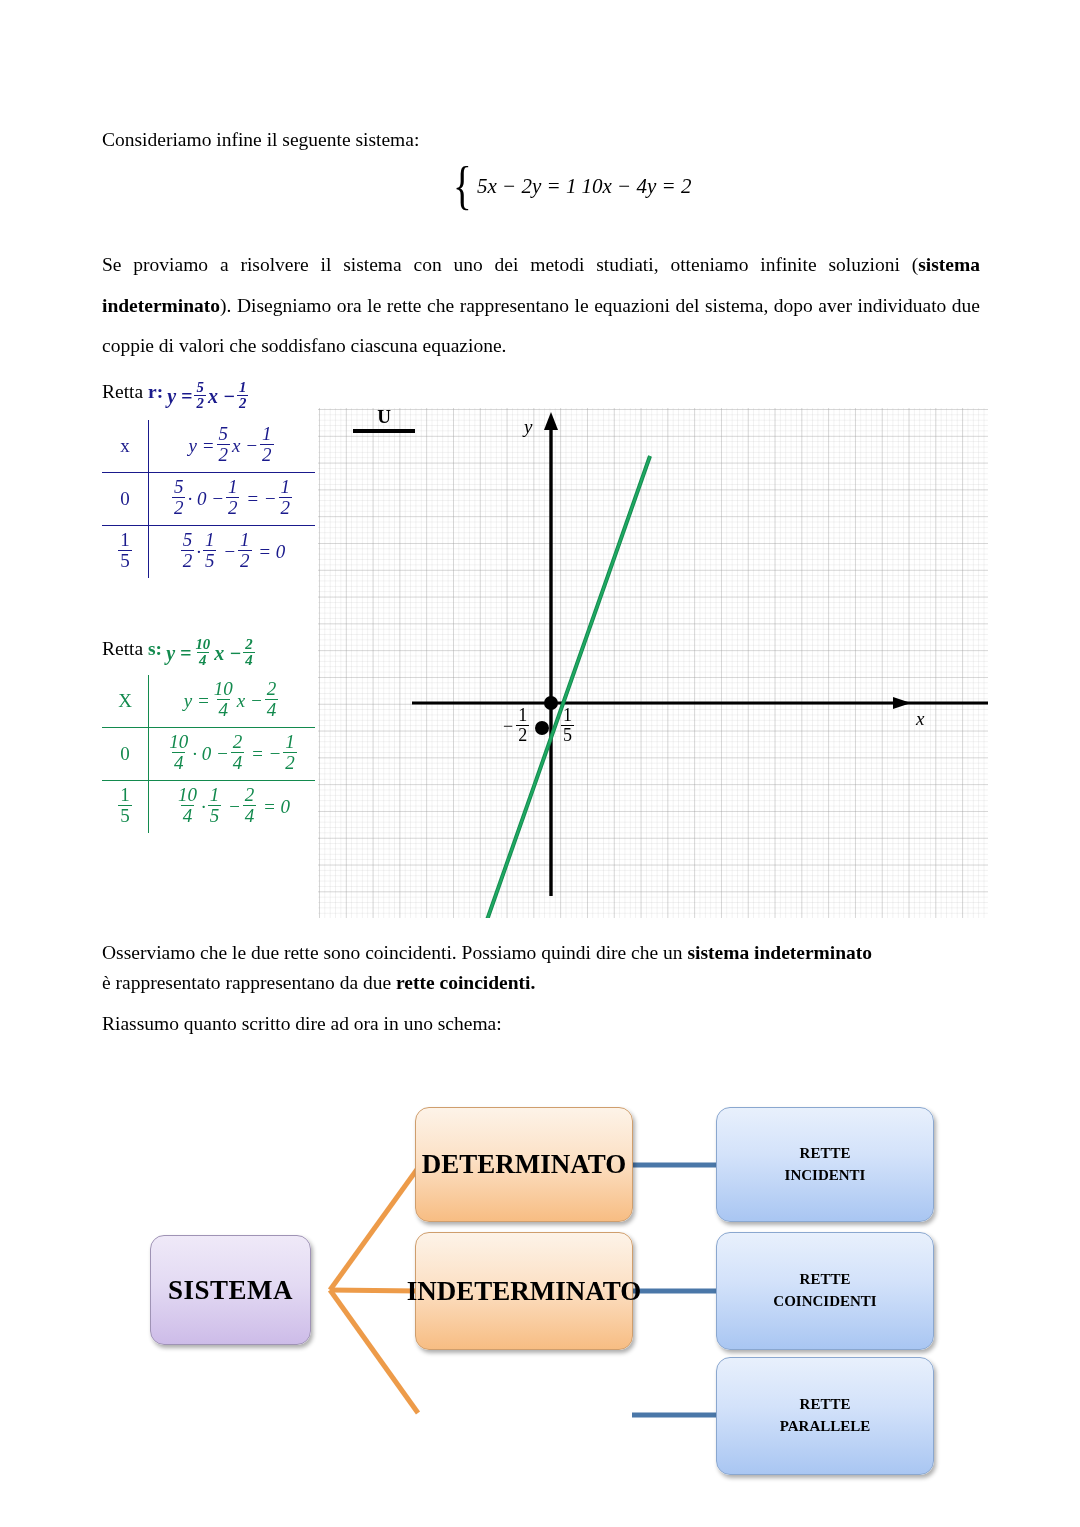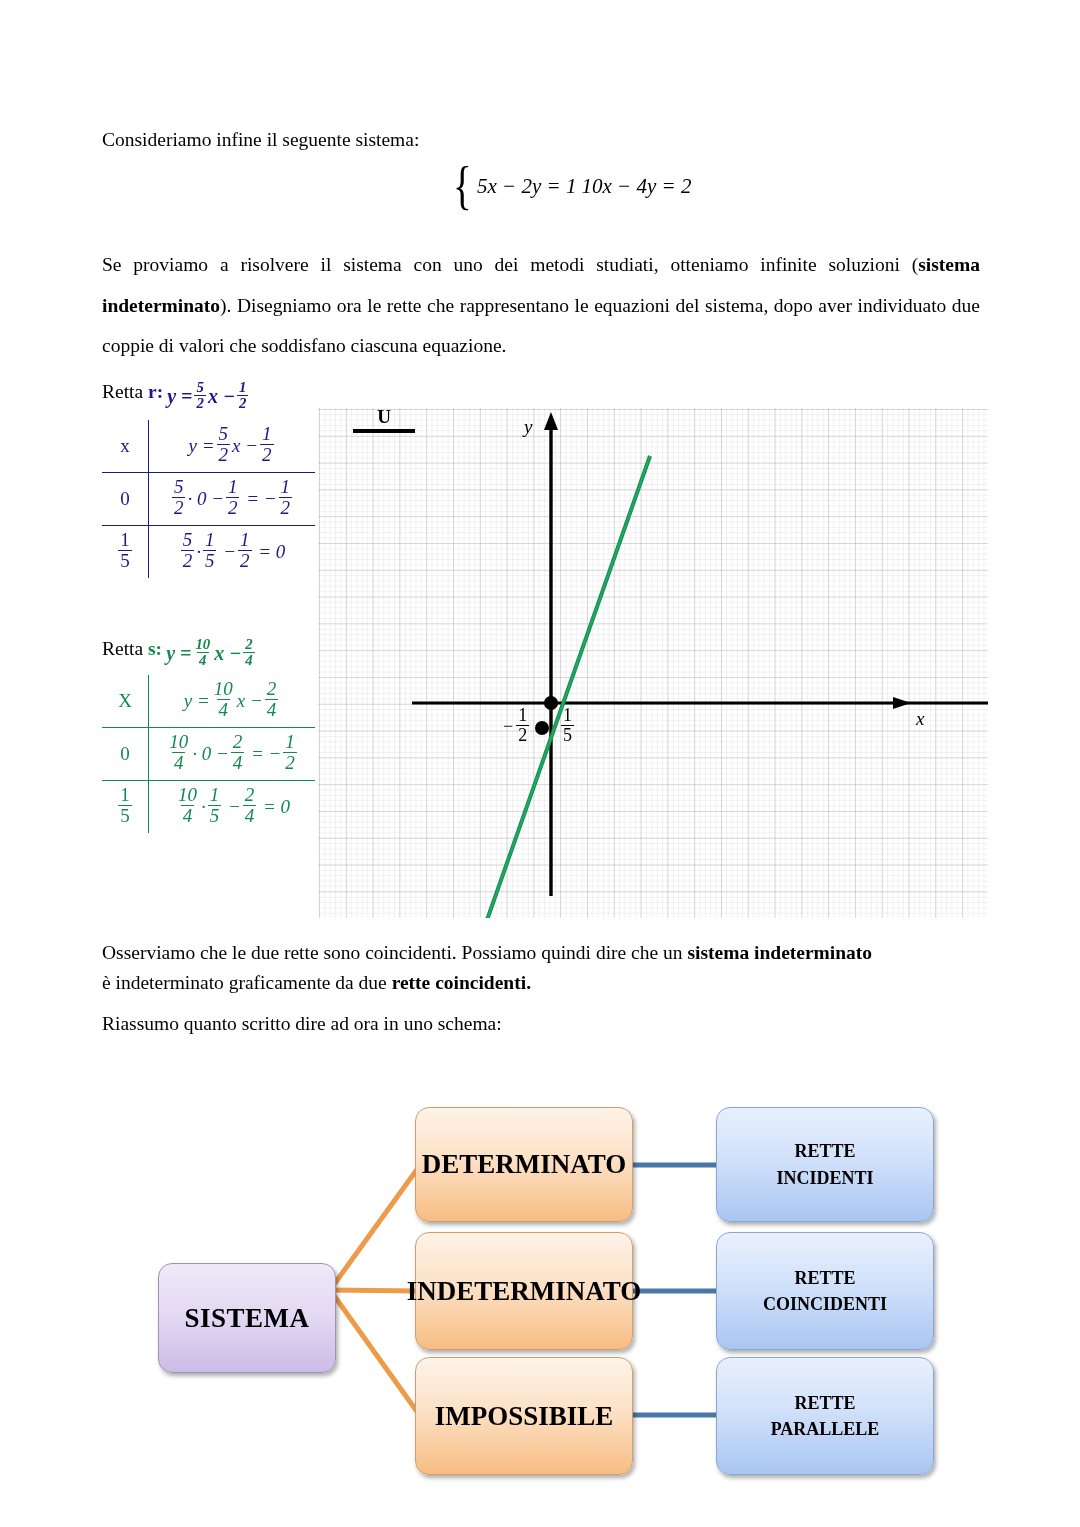--- a/index.html
+++ b/index.html
@@ -197,21 +197,21 @@
     letter-spacing: 0.5px;
   }
   .node-orange {
     background: linear-gradient(to bottom, #fdf3e8 0%, #fce1c6 45%, #f7bd83 100%);
     border: 1.4px solid #cf9e6d;
     font-size: 27px;
   }
   .node-blue {
     background: linear-gradient(to bottom, #e8f0fc 0%, #d3e2fa 42%, #a9c6f2 100%);
     border: 1.4px solid #8aa7cf;
-    font-size: 18px;
+    font-size: 15px;
     line-height: 1.45;
   }
 </style>
 </head>
 <body>
 
 <div class="page">
 
   <div class="para" style="left:102px; top:130px;">Consideriamo infine il seguente sistema:</div>
 
@@ -425,50 +425,47 @@
     <div class="axis-frac" style="left:241px; top:300px;">
       <span class="frac">
           <span class="num">1</span>
           <span class="den">5</span>
         </span>
     </div>
   </div>
 
   <div class="para" style="left:102px; top:938px; width:880px; line-height:1.55; font-size:19.5px;">
     <span>Osserviamo che le due rette sono coincidenti. Possiamo quindi dire che un </span><span class="b">sistema indeterminato</span><br>
-    <span>è indeterminato graficamente da due </span><span class="b">rette coincidenti.</span>
+    <span>è rappresentato rappresentano da due </span><span class="b">rette coincidenti.</span>
   </div>
 
   <div class="para" style="left:102px; top:1014px;">Riassumo quanto scritto dire ad ora in uno schema:</div>
 
   <div id="flow">
 
     <svg class="connectors" width="1080" height="400">
 
       <line x1="330" y1="195" x2="418" y2="73" stroke="#ed9b49" stroke-width="5"></line>
       <line x1="330" y1="195" x2="418" y2="196" stroke="#ed9b49" stroke-width="5"></line>
       <line x1="330" y1="195" x2="418" y2="318" stroke="#ed9b49" stroke-width="5"></line>
 
       <line x1="632" y1="70" x2="716" y2="70" stroke="#4a77a8" stroke-width="5"></line>
       <line x1="632" y1="196" x2="716" y2="196" stroke="#4a77a8" stroke-width="5"></line>
       <line x1="632" y1="320" x2="716" y2="320" stroke="#4a77a8" stroke-width="5"></line>
     </svg>
 
-    <div class="node node-sistema" style="left:158px; top:1235px; width:178px; height:110px; top:140px;margin-top:28px;">
+    <div class="node node-sistema" style="left:150px; top:1235px; width:161px; height:110px; top:140px;">
       <span>SISTEMA</span>
     </div>
 
     <div class="node node-orange" style="left:415px; top:12px; width:218px; height:115px;">
       <span>DETERMINATO</span>
     </div>
     <div class="node node-orange" style="left:415px; top:137px; width:218px; height:118px;text-align:center;">
       <span>INDETERMINATO</span>
-    </div>
-    <div class="node node-orange" style="left:415px; top:262px; width:218px; height:118px;">
-      <span>IMPOSSIBILE</span>
     </div>
 
     <div class="node node-blue" style="left:716px; top:12px; width:218px; height:115px; flex-direction:column;">
       <span>RETTE</span>
       <span>INCIDENTI</span>
     </div>
     <div class="node node-blue" style="left:716px; top:137px; width:218px; height:118px; flex-direction:column;">
       <span>RETTE</span>
       <span>COINCIDENTI</span>
     </div>

